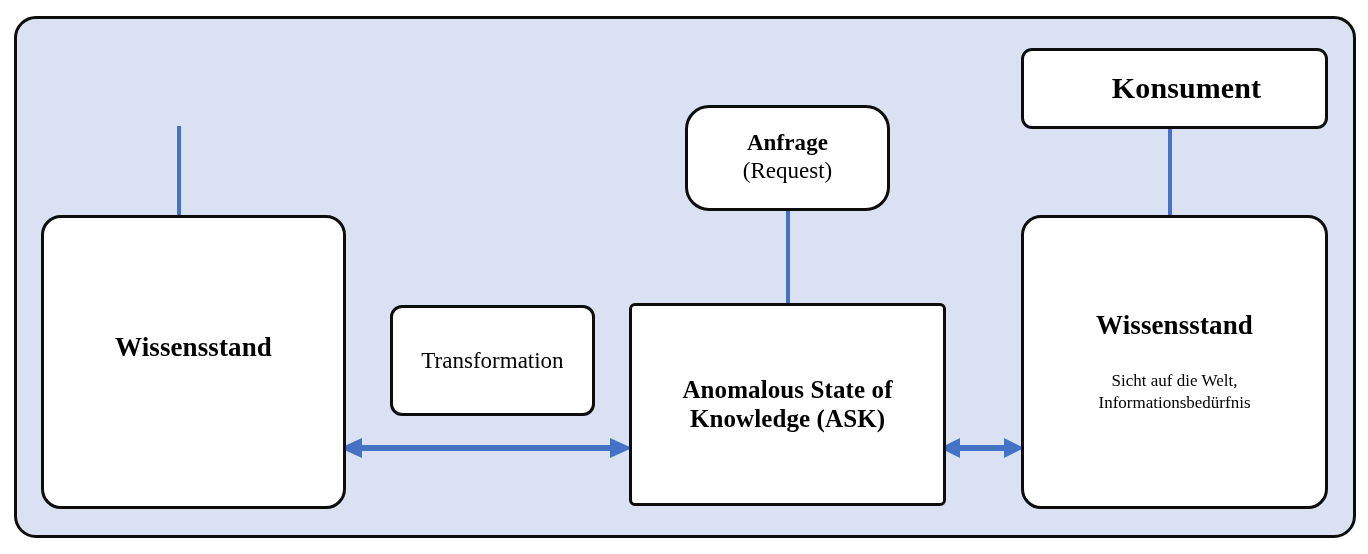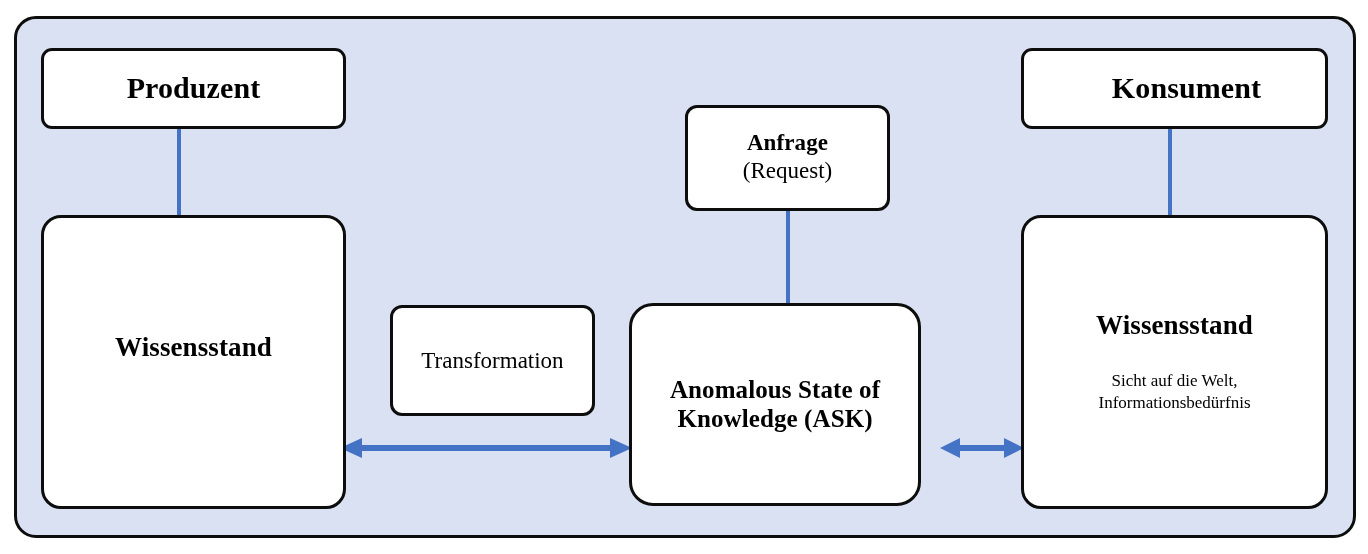--- a/index.html
+++ b/index.html
@@ -77,34 +77,34 @@
   #node-wissensstand-right {
     left: 1021px; top: 215px; width: 307px; height: 294px;
     border-radius: 20px;
     padding: 0 10px;
   }
   #node-wissensstand-right .title { font-size: 27px; margin-bottom: 30px; }
   #node-wissensstand-right .body  { font-size: 17px; }
 
   #node-anfrage {
     left: 685px; top: 105px; width: 205px; height: 106px;
-    border-radius: 12px;
+    border-radius: 24px;
   }
   #node-anfrage .title { font-size: 23px; }
   #node-anfrage .body  { font-size: 23px; }
 
   #node-transformation {
     left: 390px; top: 305px; width: 205px; height: 111px;
     border-radius: 12px;
   }
   #node-transformation .body { font-size: 23px; }
 
   #node-ask {
-    left: 629px; top: 303px; width: 292px; height: 203px;
-    border-radius: 24px;
+    left: 629px; top: 303px; width: 317px; height: 203px;
+    border-radius: 6px;
     padding: 16px 10px;
   }
   #node-ask .title { font-size: 25px; }
 
   
   .vline {
     position: absolute;
     width: 4px;
     background: #4472c4;
     z-index: 2;
@@ -139,23 +139,20 @@
     <polygon points="0,16 22,6 22,26" fill="#4472c4"></polygon>
     <polygon points="292,16 270,6 270,26" fill="#4472c4"></polygon>
   </svg>
 
   <svg class="arrow-svg" id="arrow-ask-right" width="84" height="32" viewBox="0 0 84 32">
     <line x1="16" y1="16" x2="68" y2="16" stroke="#4472c4" stroke-width="6"></line>
     <polygon points="0,16 20,6 20,26" fill="#4472c4"></polygon>
     <polygon points="84,16 64,6 64,26" fill="#4472c4"></polygon>
   </svg>
 
-  <div class="node" id="node-produzent">
-    <div class="title">Produzent</div>
-  </div>
 
   <div class="node" id="node-wissensstand-left">
     <div class="title">Wissensstand</div>
   </div>
 
   <div class="node" id="node-transformation">
     <div class="body">Transformation</div>
   </div>
 
   <div class="node" id="node-anfrage">

